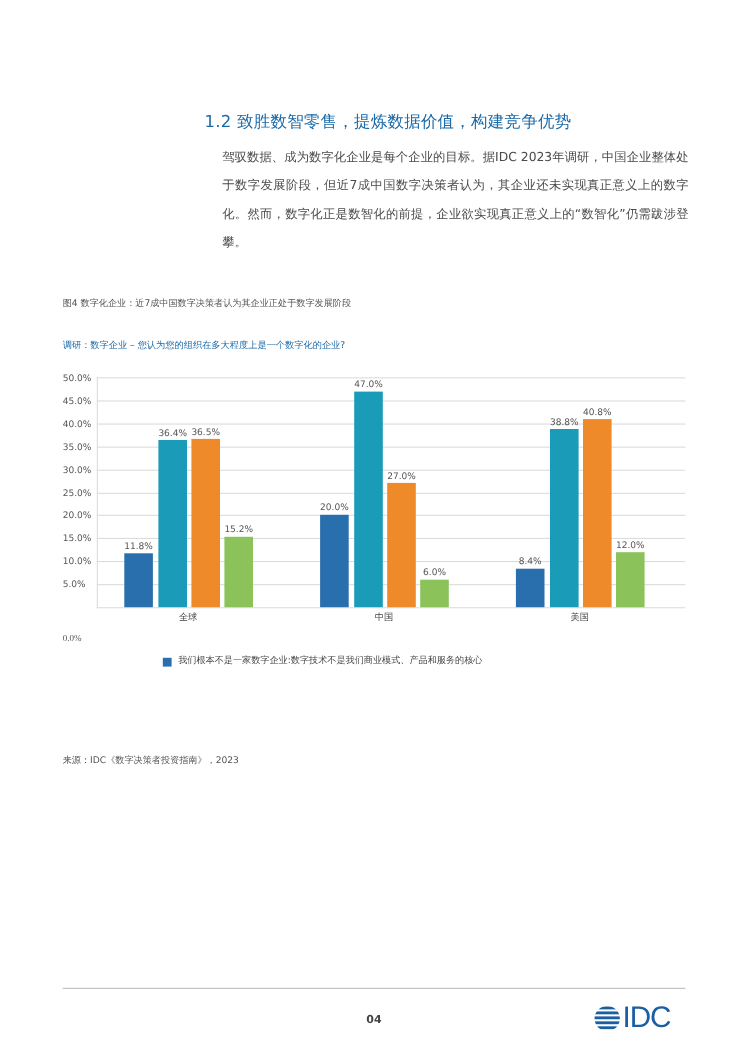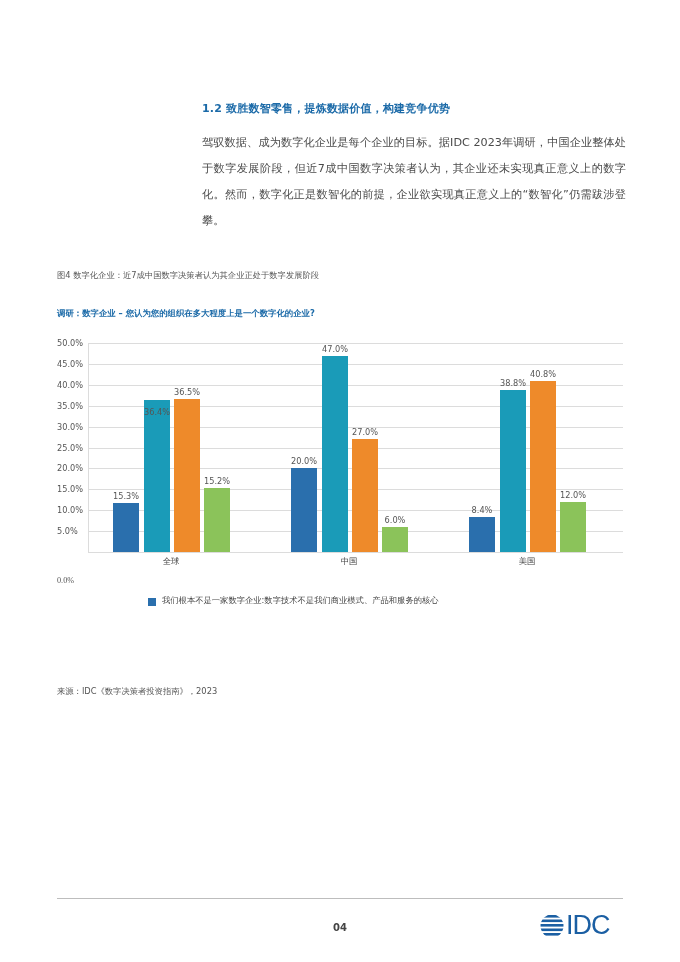--- a/index.html
+++ b/index.html
@@ -1,21 +1,21 @@
 <!DOCTYPE html>
 <html><head>
 <meta charset="utf-8">
 <style>
   html, body { margin:0; padding:0; background:#ffffff; }
   body { width:680px; height:962px; position:relative; overflow:hidden;
          font-family:"DejaVu Sans","Liberation Sans",sans-serif; color:#3a3a3a; }
-  .section-title { position:absolute; left:202px; top:101px; font-size:11px; font-weight:bold; color:#1b6aa8; letter-spacing:0.2px; }
+  .section-title { position:absolute; left:186px; top:101px; font-size:15px; font-weight:normal; color:#1b6aa8; letter-spacing:0.2px; }
   .body-text { position:absolute; left:202px; top:130px; width:424px; font-size:11.2px; line-height:26px; color:#4a4a4a; text-align:justify; }
   .fig-caption { position:absolute; left:57px; top:270px; font-size:8.3px; color:#555; }
-  .survey-q { position:absolute; left:57px; top:308px; font-size:8.4px; color:#1b6aa8; font-weight:bold; }
+  .survey-q { position:absolute; left:57px; top:308px; font-size:8.4px; color:#1b6aa8; font-weight:normal; }
 
   .chart { position:absolute; left:0; top:0; width:680px; height:580px; }
   .ytick { position:absolute; left:57px; width:26px; font-size:8.2px; color:#555; text-align:left; transform:translateY(-50%); white-space:nowrap; }
   .gridline { position:absolute; left:88px; width:535px; height:1px; background:#dcdcdc; }
   .yaxis-line { position:absolute; left:88px; top:343px; width:1px; height:210px; background:#dcdcdc; }
   .bar { position:absolute; width:26px; }
   .bar-label { position:absolute; width:40px; font-size:8.2px; color:#555; text-align:center; white-space:nowrap; }
   .xlabel { position:absolute; top:556px; width:60px; text-align:center; font-size:8.4px; color:#444; }
 
   .legend { position:absolute; left:148px; top:587px; }
@@ -55,23 +55,23 @@
     <div class="ytick" style="top: 426.6px;">30.0%</div>
     <div class="gridline" style="top: 406px;"></div>
     <div class="ytick" style="top: 405.7px;">35.0%</div>
     <div class="gridline" style="top: 385px;"></div>
     <div class="ytick" style="top: 384.8px;">40.0%</div>
     <div class="gridline" style="top: 364px;"></div>
     <div class="ytick" style="top: 363.9px;">45.0%</div>
     <div class="gridline" style="top: 343px;"></div>
     <div class="ytick" style="top: 343px;">50.0%</div>
     <div class="bar" style="left: 113px; top: 502.676px; height: 49.324px; background: rgb(42, 111, 173);"></div>
-    <div class="bar-label" style="left: 106px; top: 490.676px;">15.3%</div>
+    <div class="bar-label" style="left: 106px; top: 490.676px;">11.8%</div>
     <div class="bar" style="left: 144px; top: 399.848px; height: 152.152px; background: rgb(26, 155, 184);"></div>
-    <div class="bar-label" style="left: 137px; top: 387.848px; margin-top: 19px;">36.4%</div>
+    <div class="bar-label" style="left: 137px; top: 387.848px;">36.4%</div>
     <div class="bar" style="left: 174px; top: 399.43px; height: 152.57px; background: rgb(238, 138, 42);"></div>
     <div class="bar-label" style="left: 167px; top: 387.43px;">36.5%</div>
     <div class="bar" style="left: 204px; top: 488.464px; height: 63.536px; background: rgb(139, 195, 90);"></div>
     <div class="bar-label" style="left: 197px; top: 476.464px;">15.2%</div>
     <div class="xlabel" style="left: 141px;">全球</div>
     <div class="bar" style="left: 291px; top: 468.4px; height: 83.6px; background: rgb(42, 111, 173);"></div>
     <div class="bar-label" style="left: 284px; top: 456.4px;">20.0%</div>
     <div class="bar" style="left: 322px; top: 355.54px; height: 196.46px; background: rgb(26, 155, 184);"></div>
     <div class="bar-label" style="left: 315px; top: 343.54px;">47.0%</div>
     <div class="bar" style="left: 352px; top: 439.14px; height: 112.86px; background: rgb(238, 138, 42);"></div>

